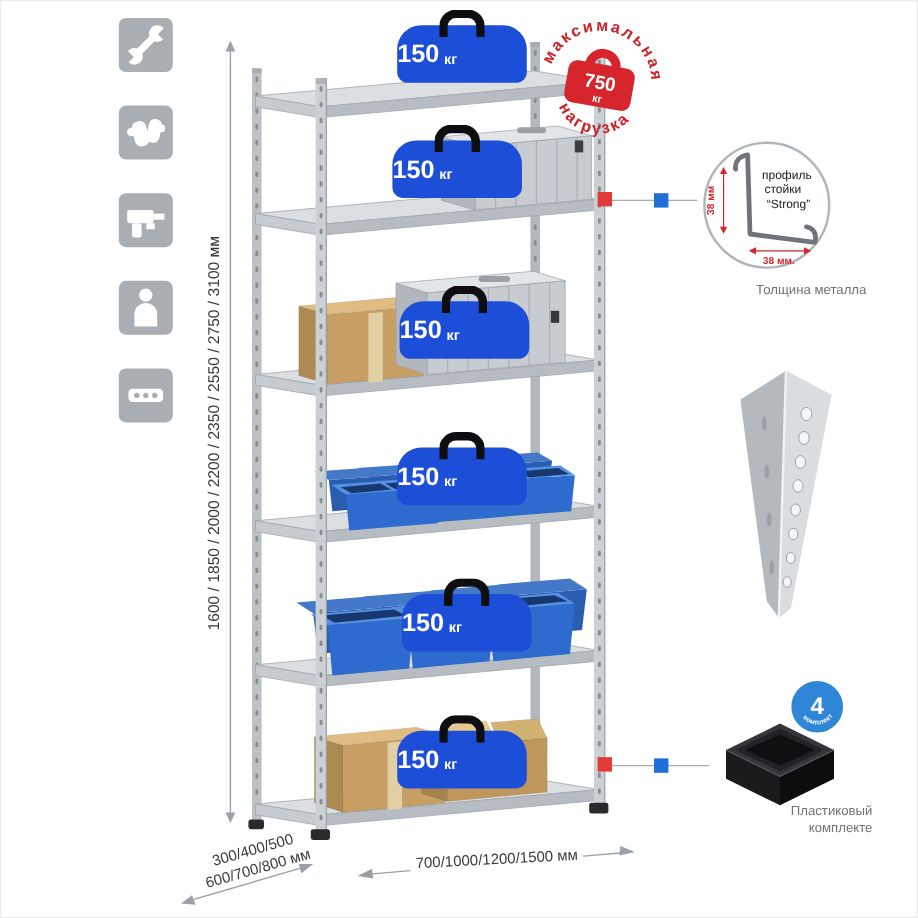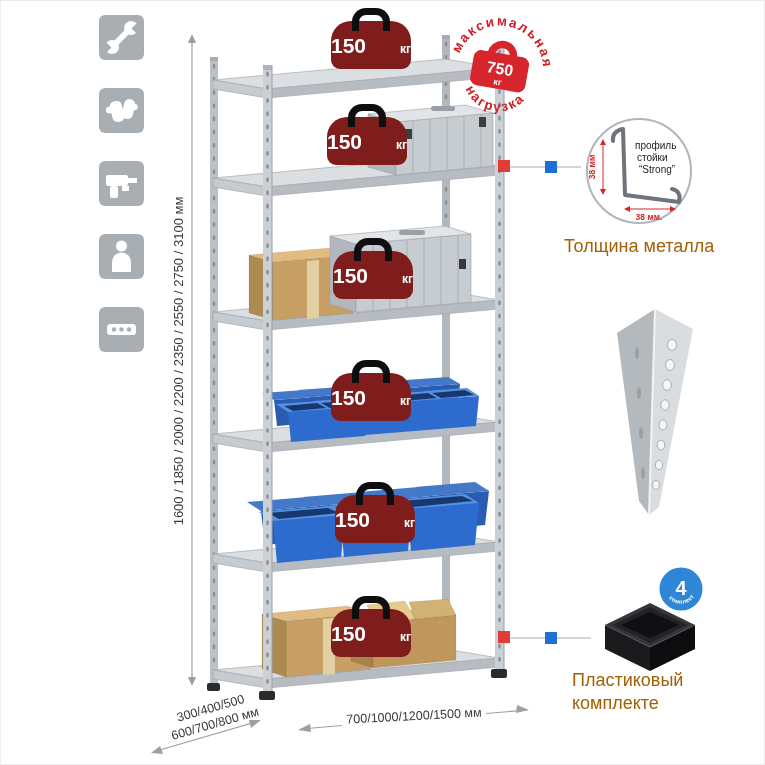--- a/index.html
+++ b/index.html
@@ -8,38 +8,38 @@
   svg text{font-family:"Liberation Sans",sans-serif;}
 
   
   .tool{position:absolute;left:98px;width:45px;height:45px;background:#a9aeb3;border-radius:6px;
         display:flex;align-items:center;justify-content:center;}
 
   
   .scene{position:absolute;left:0;top:0;z-index:1;}
 
   
-  .weight{position:absolute;width:80px;height:48px;background:#7f1d1d;border-radius:20px 20px 9px 9px;
-          display:flex;align-items:center;justify-content:space-between;gap:4px;color:#fff;z-index:5;}
+  .weight{position:absolute;width:108px;height:48px;background:#1d4ed8;border-radius:20px 20px 9px 9px;
+          display:flex;align-items:center;justify-content:flex-start;gap:4px;color:#fff;z-index:5;}
   .weight::before{content:"";position:absolute;top:-13px;left:50%;transform:translateX(-50%);
           width:24px;height:16px;border:7px solid #0e0e10;border-bottom:none;border-radius:14px 14px 0 0;}
   .w-val{font-size:21px;font-weight:bold;line-height:1;}
   .w-unit{font-size:12px;font-weight:bold;margin-top:7px;}
 
   
   .stamp{position:absolute;left:444px;top:6px;width:112px;height:112px;transform:rotate(10deg);z-index:6;}
   .stamp-arc{font-size:14.5px;font-weight:bold;fill:#cc2128;letter-spacing:2px;}
   .stamp-val{font-size:17px;font-weight:bold;fill:#fff;text-anchor:middle;}
   .stamp-unit{font-size:9.5px;font-weight:bold;fill:#fff;text-anchor:middle;}
 
   
   .profile-circle{position:absolute;left:582px;top:114px;z-index:4;}
   .p-label{font-size:10px;fill:#1a1a1a;}
   .p-dim{font-size:8.5px;font-weight:bold;fill:#d6252c;}
-  .callout-caption{position:absolute;text-align:left;font-size:18px;color:#a16207;line-height:1.3;z-index:4;}
+  .callout-caption{position:absolute;text-align:right;font-size:11px;color:#737373;line-height:1.3;z-index:4;}
   .post-photo{position:absolute;left:600px;top:302px;z-index:4;}
   .foot-photo{position:absolute;left:592px;top:580px;z-index:4;}
   .kit-badge{position:absolute;left:656px;top:564px;z-index:5;}
   .badge-num{font-size:20px;font-weight:bold;fill:#fff;text-anchor:middle;}
   .badge-arc{font-size:5.8px;font-weight:bold;fill:#fff;letter-spacing:.4px;}
 
   
   .dim-height{position:absolute;left:177px;top:360px;transform:translate(-50%,-50%) rotate(-90deg);
               white-space:nowrap;font-size:13px;color:#3a3a3a;z-index:4;}
   .dim-depth{position:absolute;left:152px;top:700px;width:120px;transform:rotate(-16deg);

